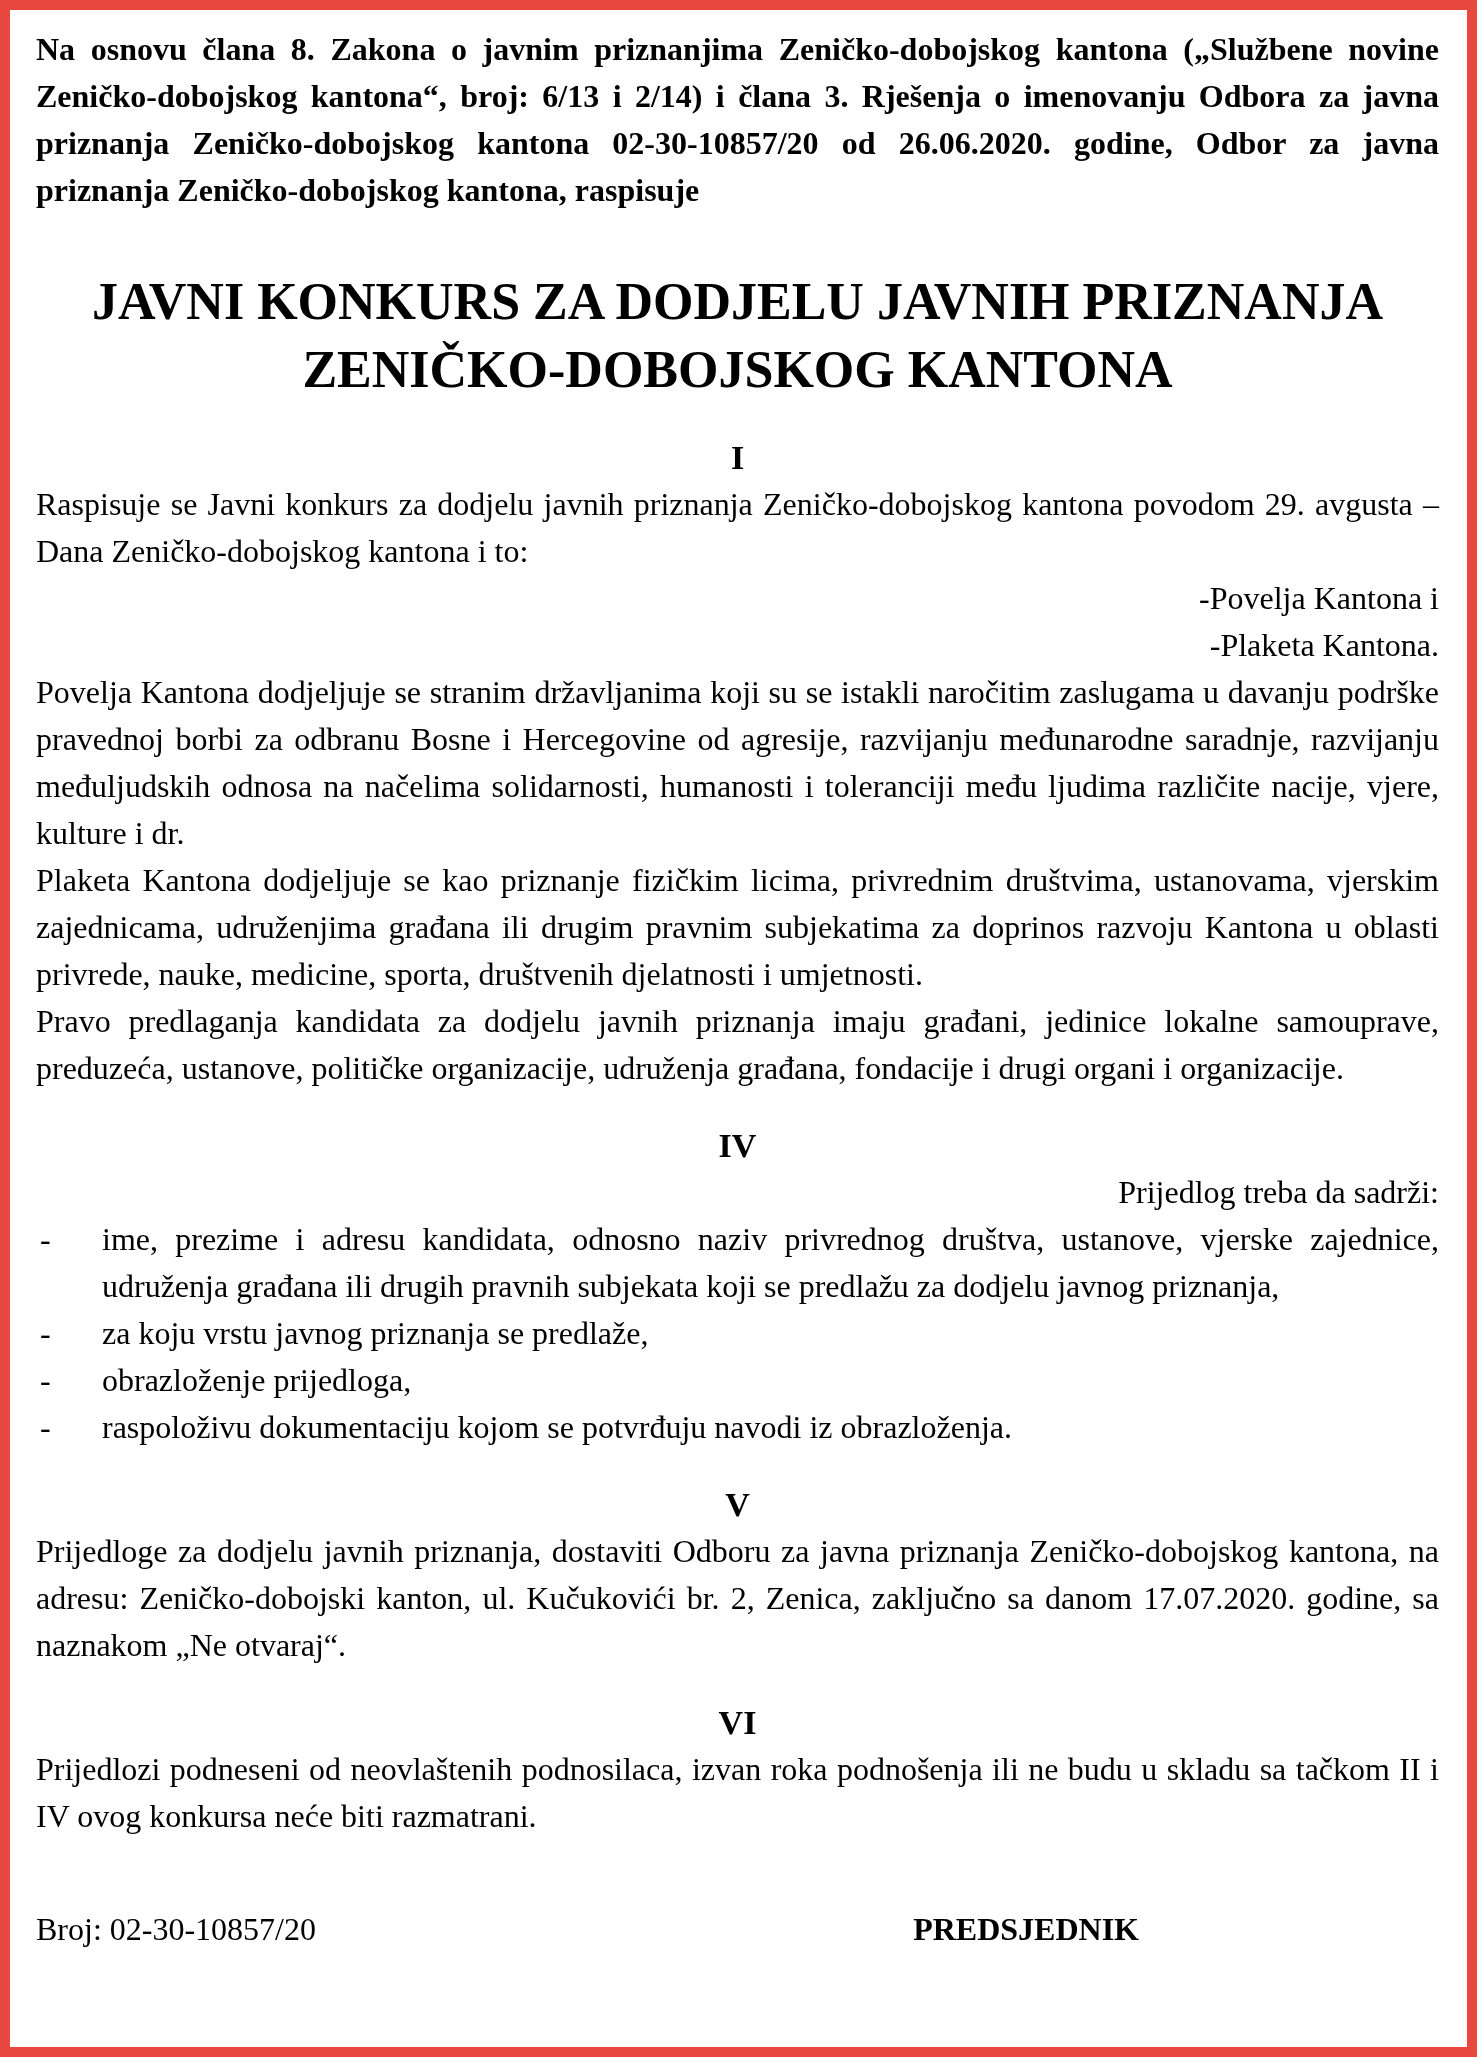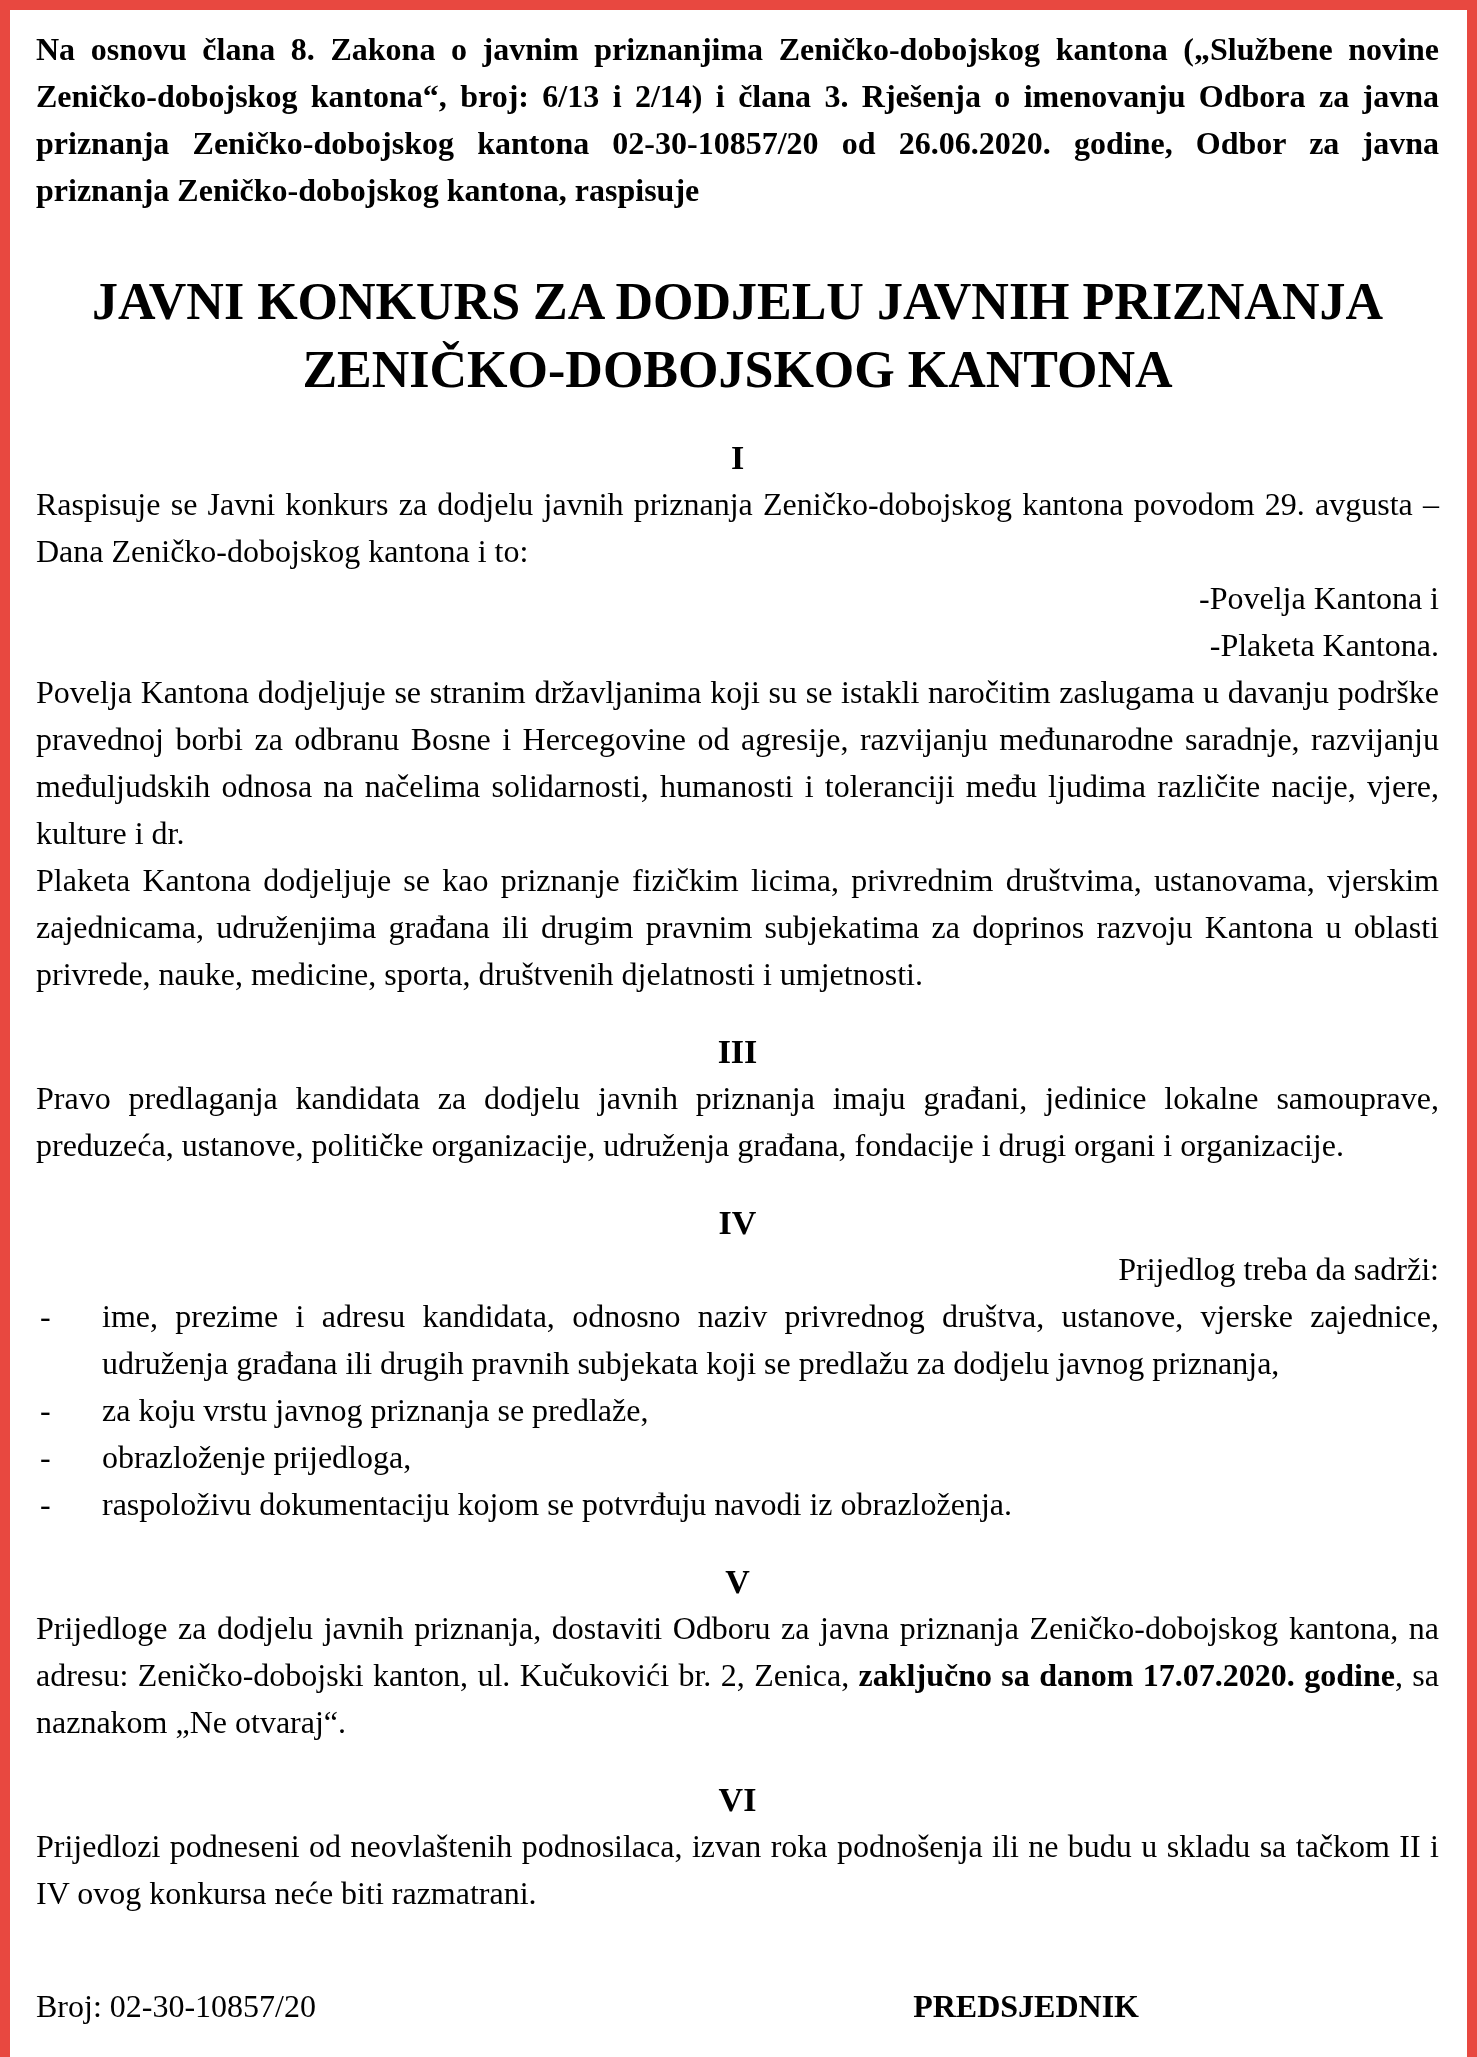--- a/index.html
+++ b/index.html
@@ -48,21 +48,21 @@
   .bullet-item {
     position: relative;
     padding-left: 66px;
   }
   .bullet-item .dash {
     position: absolute;
     left: 4px;
     top: 0;
     font-weight: normal;
   }
-  .bold-inline { font-weight: bold; }
+  .bold-inline { font-weight: normal; }
   .doc-footer {
     display: flex;
     justify-content: flex-start;
     margin-top: 66px;
   }
   .footer-left {
     text-align: left;
     flex: 0 0 auto;
   }
   .footer-right {
@@ -83,21 +83,20 @@
   <h1 class="doc-title">JAVNI KONKURS ZA DODJELU JAVNIH PRIZNANJA ZENIČKO-DOBOJSKOG KANTONA</h1>
 
   <div class="section-numeral">I</div>
   <p>Raspisuje se Javni konkurs za dodjelu javnih priznanja Zeničko-dobojskog kantona povodom 29. avgusta – Dana Zeničko-dobojskog kantona i to:</p>
   <p class="plain-line">-Povelja Kantona i</p>
   <p class="plain-line">-Plaketa Kantona.</p>
 
   <p>Povelja Kantona dodjeljuje se stranim državljanima koji su se istakli naročitim zaslugama u davanju podrške pravednoj borbi za odbranu Bosne i Hercegovine od agresije, razvijanju međunarodne saradnje, razvijanju međuljudskih odnosa na načelima solidarnosti, humanosti i toleranciji među ljudima različite nacije, vjere, kulture i dr.</p>
   <p>Plaketa Kantona dodjeljuje se kao priznanje fizičkim licima, privrednim društvima, ustanovama, vjerskim zajednicama, udruženjima građana ili drugim pravnim subjekatima za doprinos razvoju Kantona u oblasti privrede, nauke, medicine, sporta, društvenih djelatnosti i umjetnosti.</p>
 
-  <div class="section-numeral">III</div>
   <p>Pravo predlaganja kandidata za dodjelu javnih priznanja imaju građani, jedinice lokalne samouprave, preduzeća, ustanove, političke organizacije, udruženja građana, fondacije i drugi organi i organizacije.</p>
 
   <div class="section-numeral">IV</div>
   <p class="plain-line">Prijedlog treba da sadrži:</p>
   <div class="bullet-item">
     <span class="dash">-</span>
     <span>ime, prezime i adresu kandidata, odnosno naziv privrednog društva, ustanove, vjerske zajednice, udruženja građana ili drugih pravnih subjekata koji se predlažu za dodjelu javnog priznanja,</span>
   </div>
   <div class="bullet-item">
     <span class="dash">-</span>

